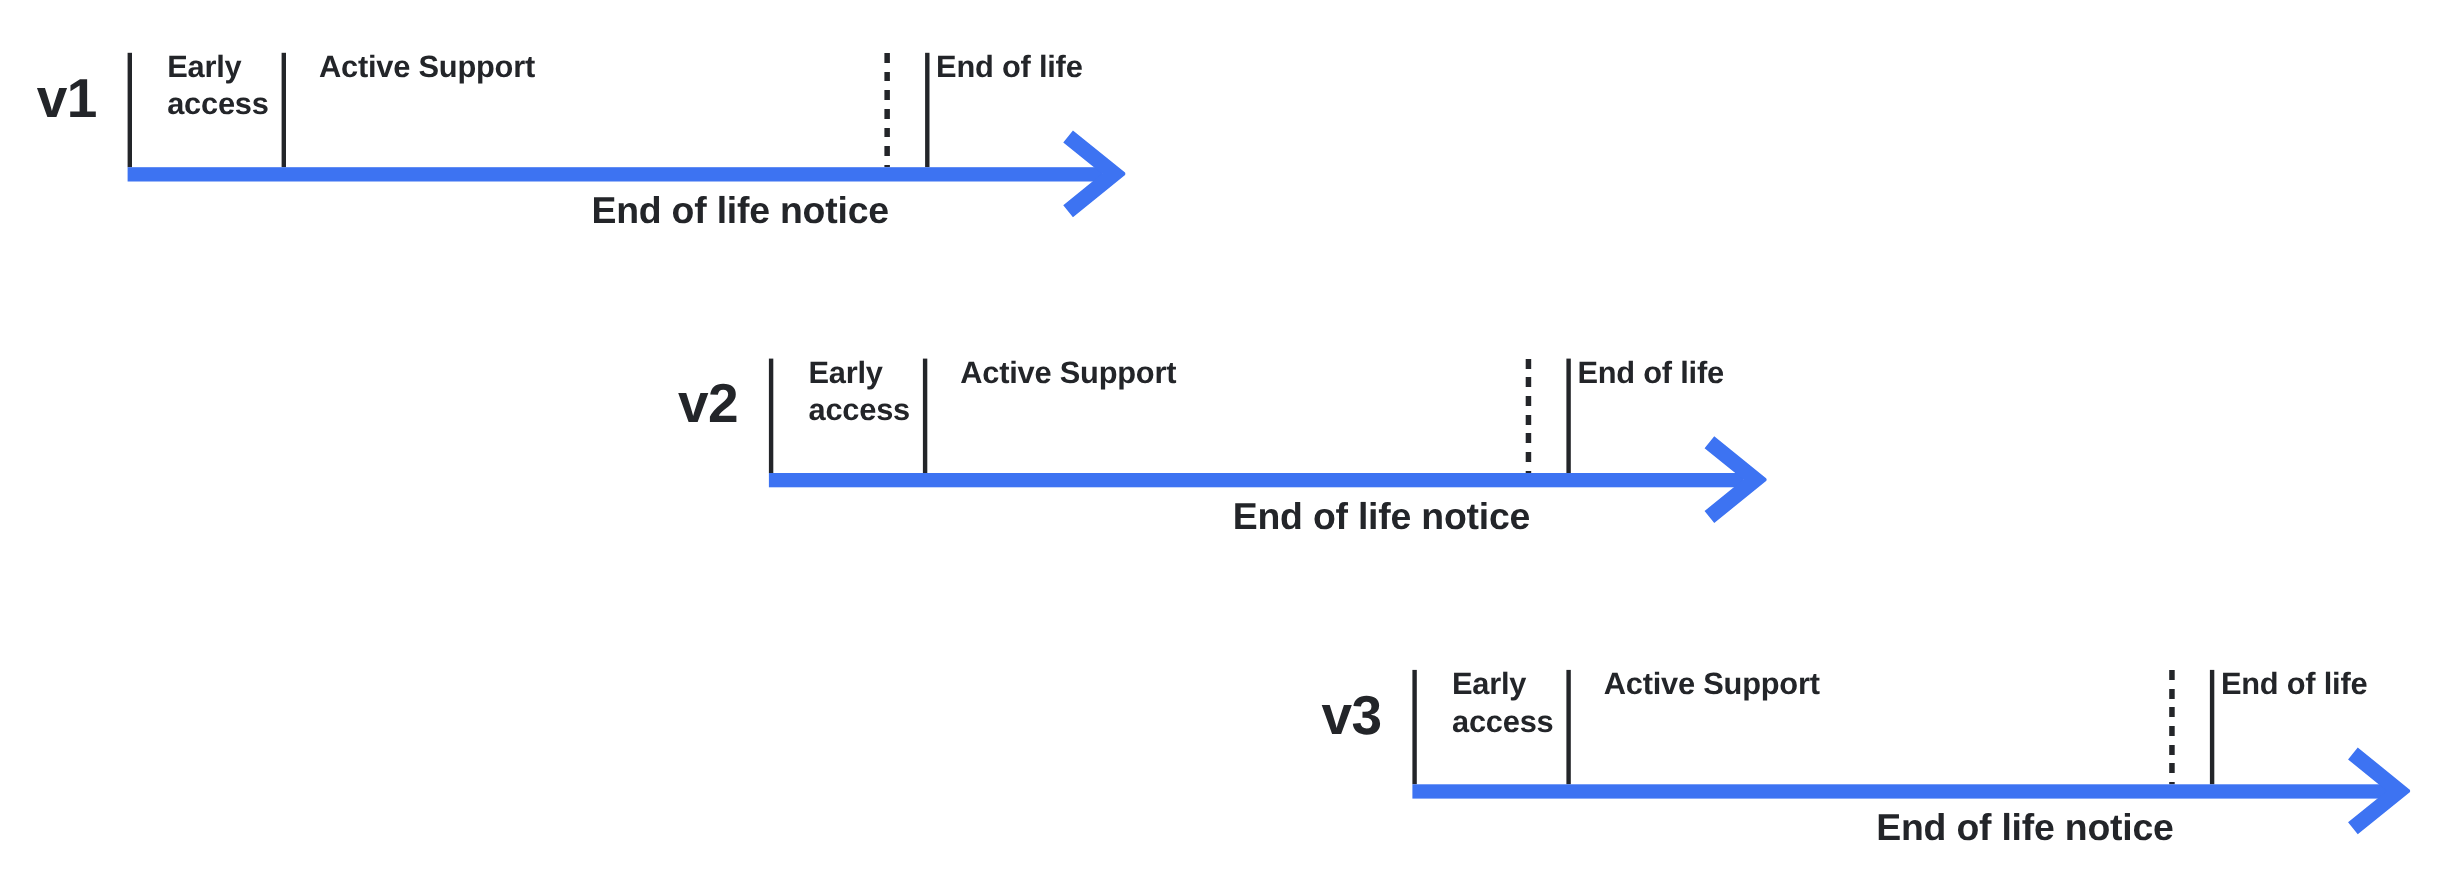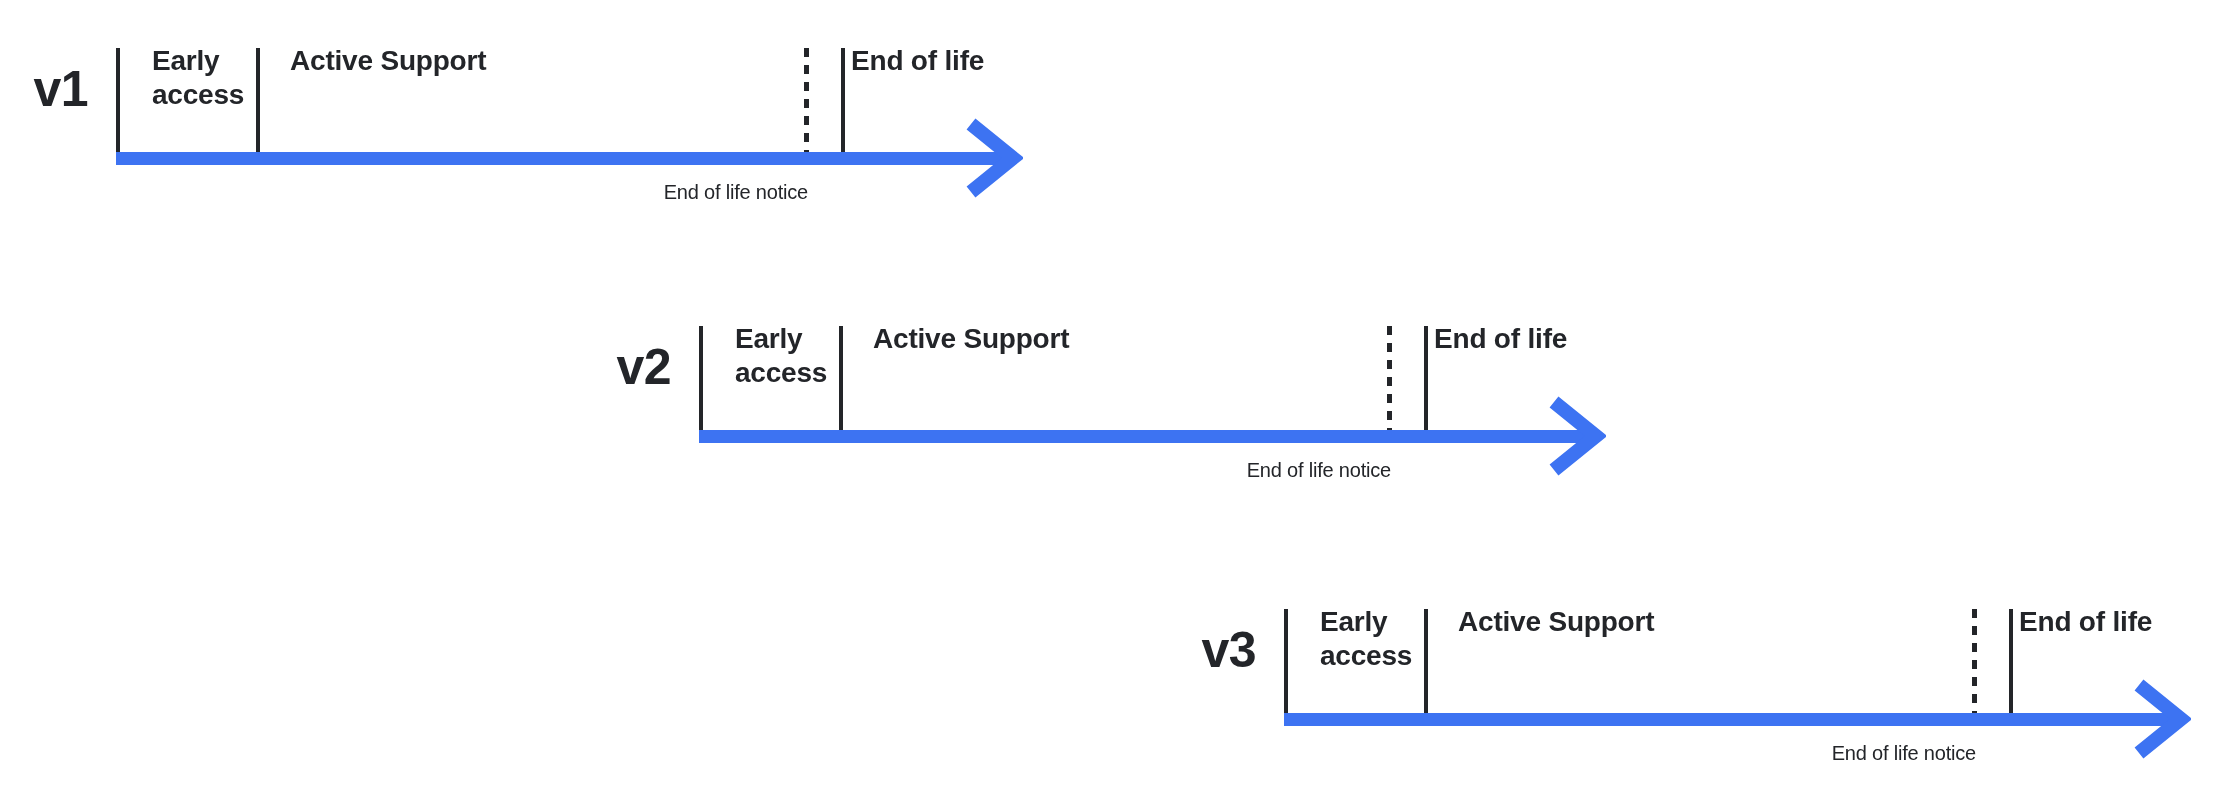--- a/index.html
+++ b/index.html
@@ -47,21 +47,21 @@
   .label.active{left:172px;}
   .label.eol{left:733px;}
   .bar{
     position:absolute;left:-2px;top:0;width:886px;height:13px;
     background:var(--blue);
   }
   .head{position:absolute;left:845px;top:-34px;width:60px;height:80px;}
   .head polyline{stroke:var(--blue);}
   .notice{
     position:absolute;top:23px;right:-690px;
-    font-size:20px;font-weight:400;line-height:34px;
+    font-size:34px;font-weight:700;line-height:34px;
     white-space:nowrap;text-align:center;letter-spacing:-0.2px;
   }
 </style>
 </head>
 <body>
 
 <div id="canvas">
 
   <div class="timeline tl-1">
     <div class="version">v1</div>

